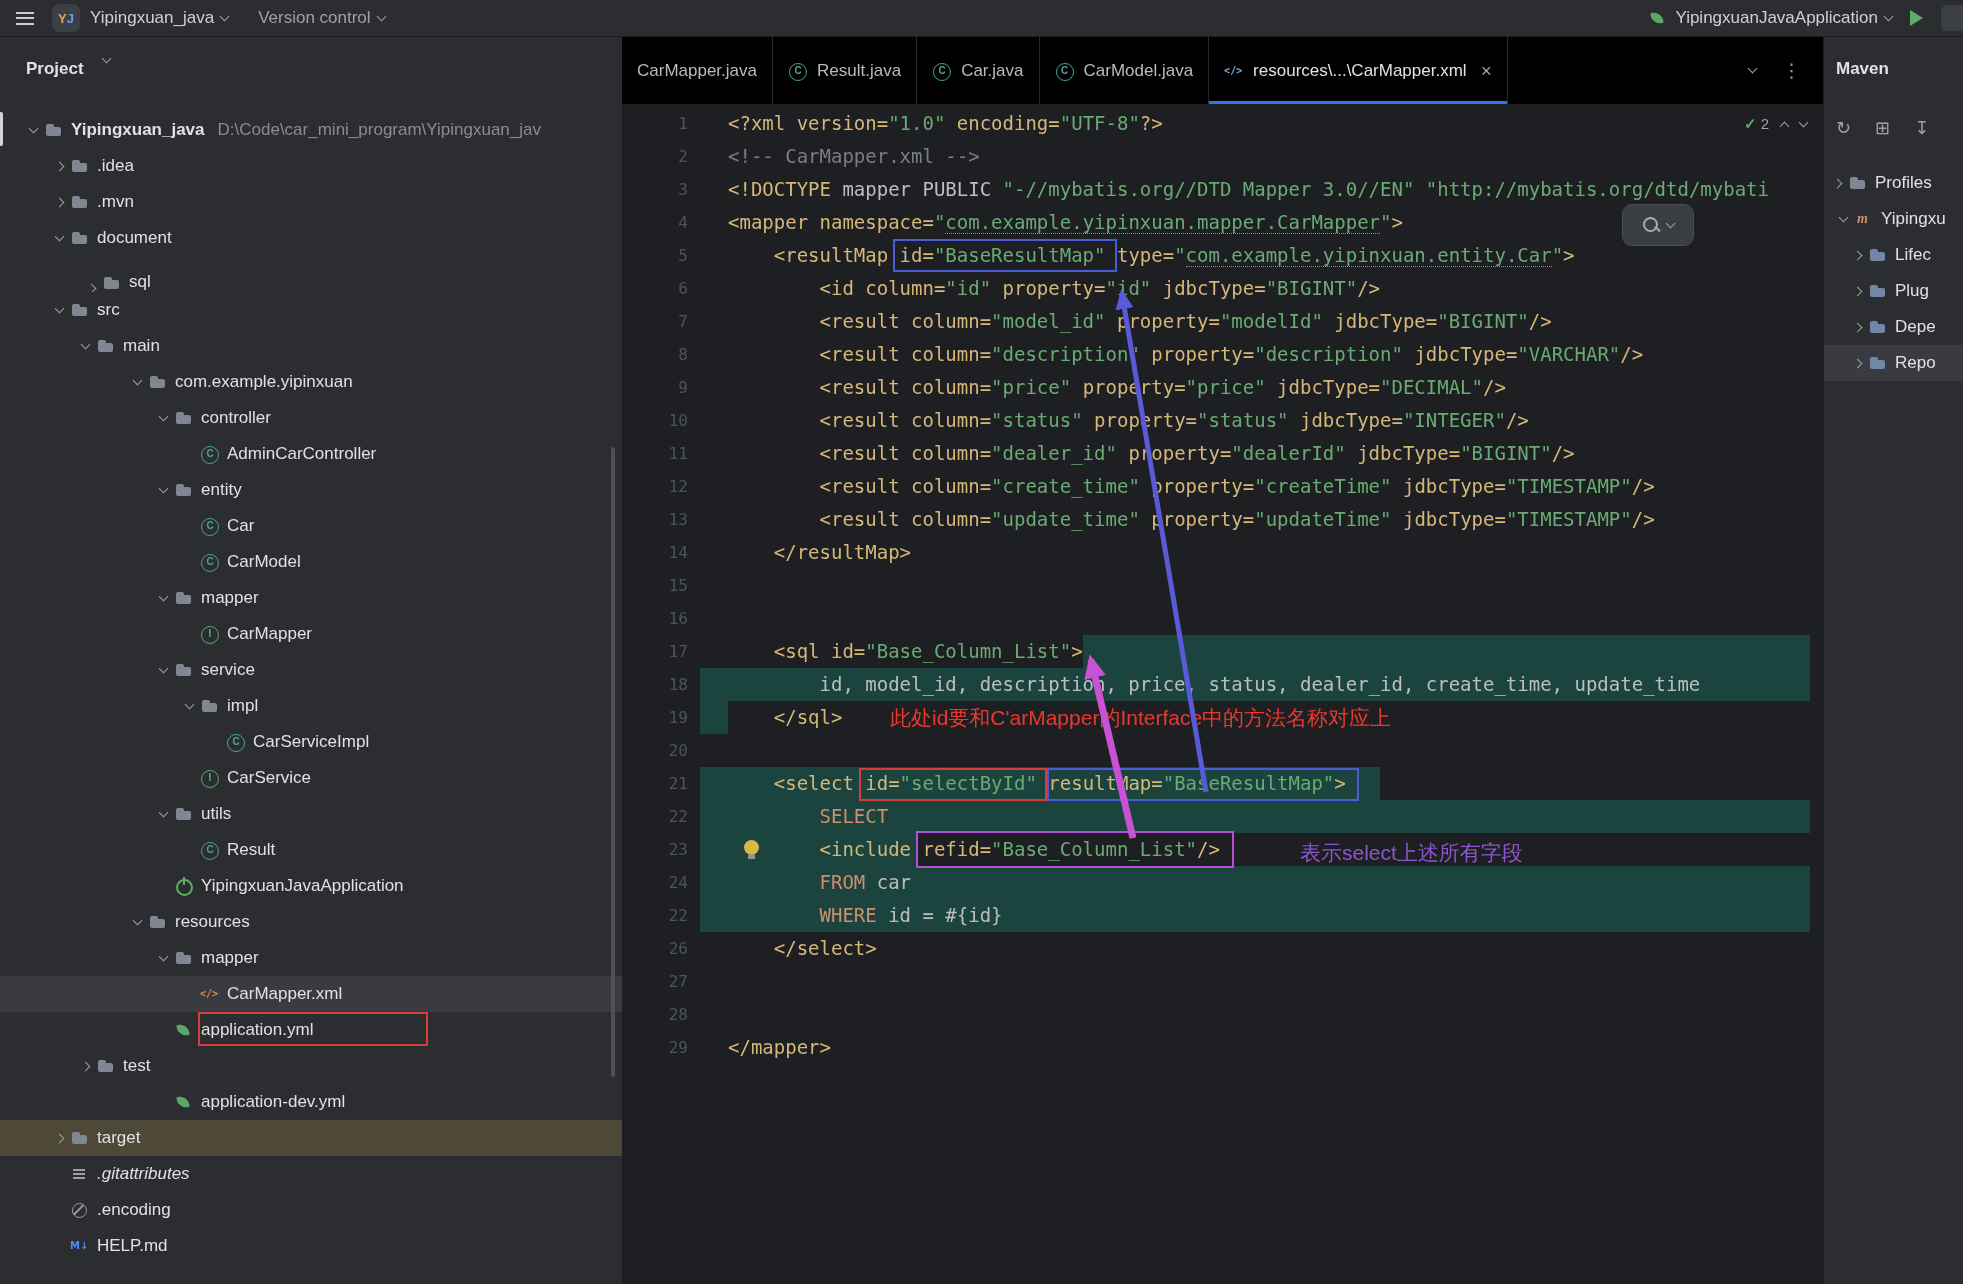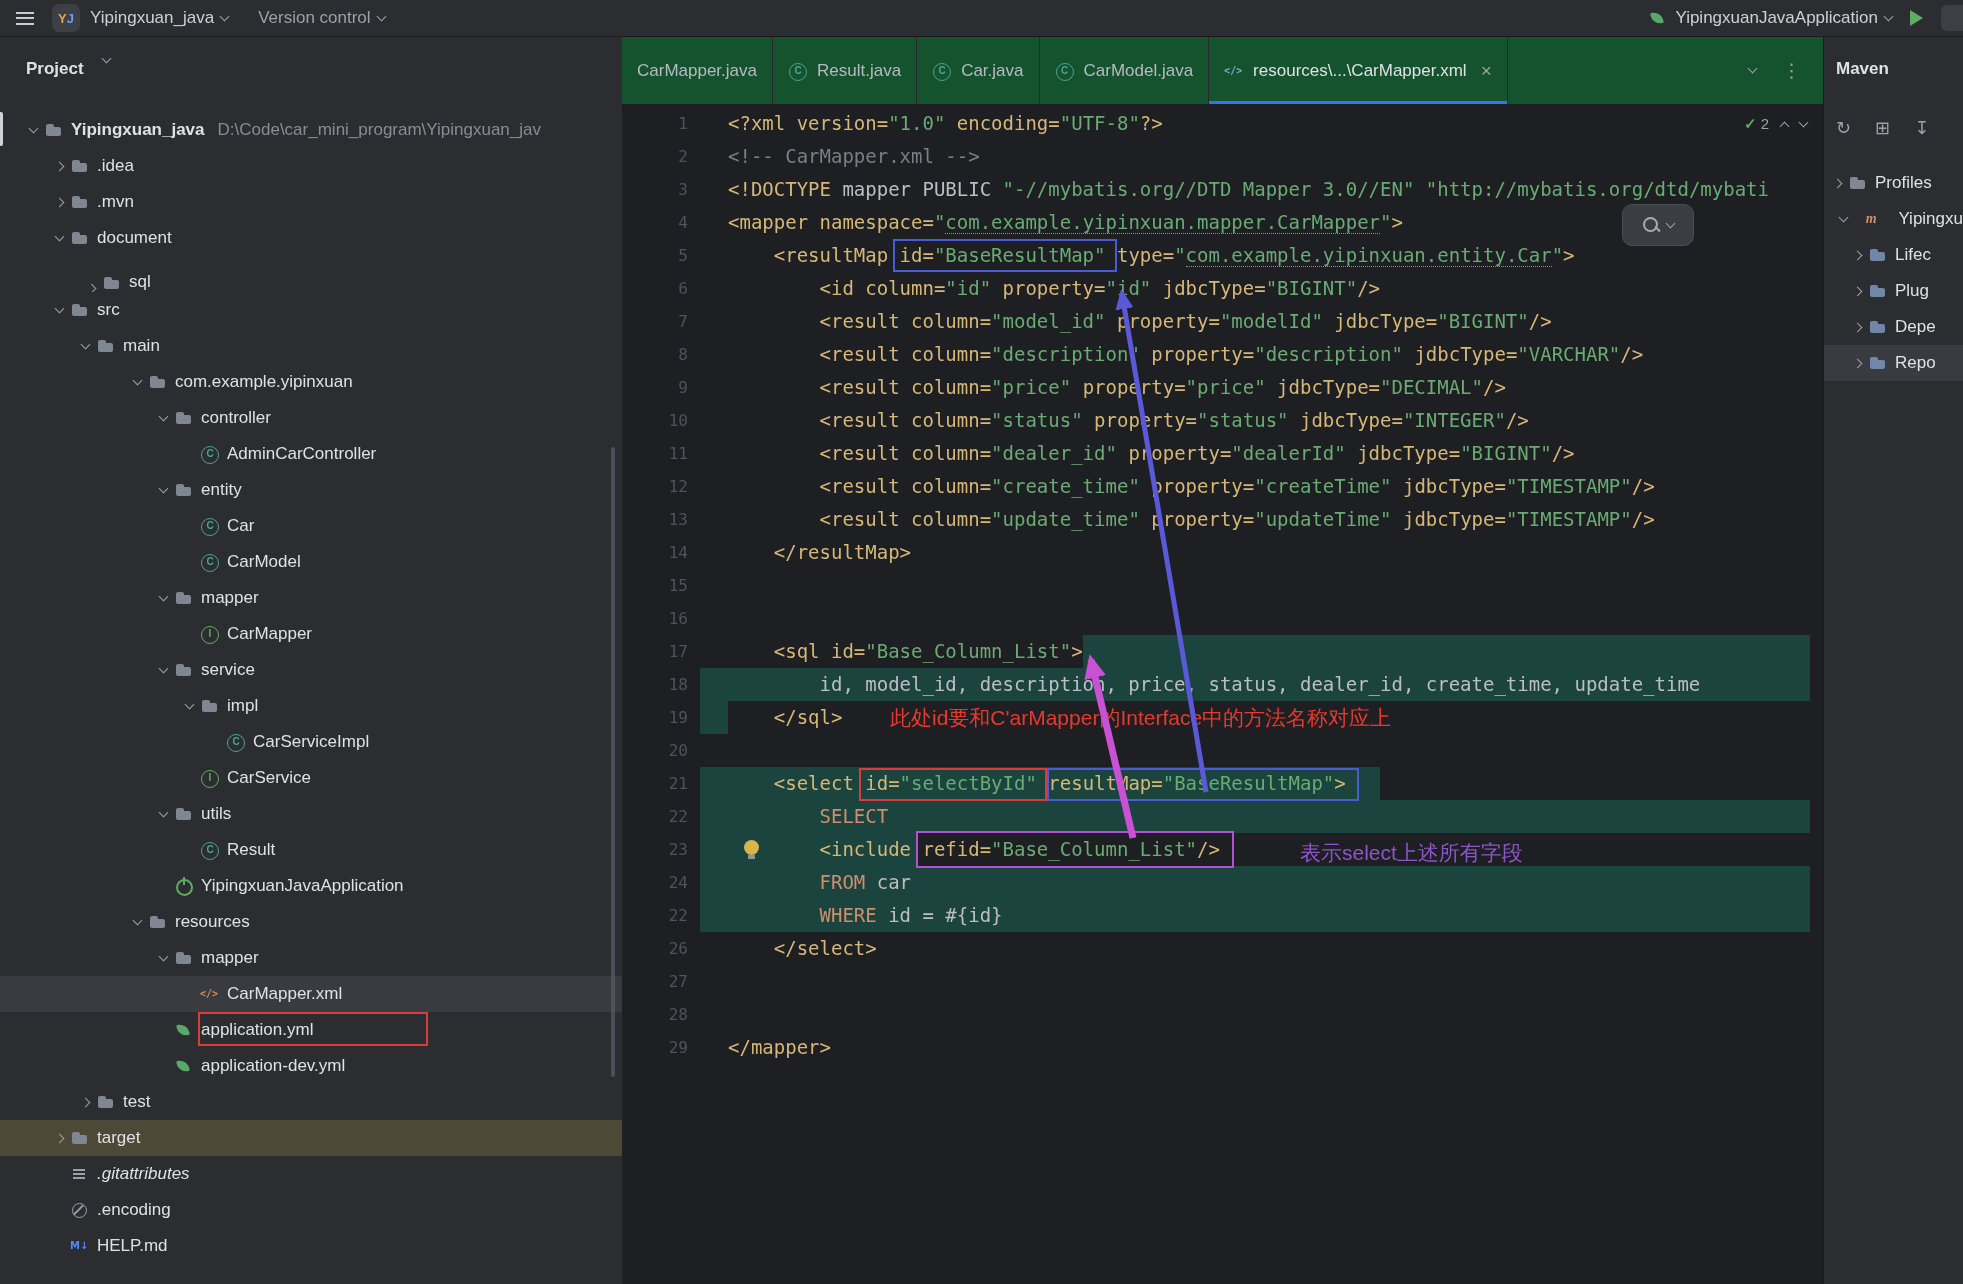--- a/index.html
+++ b/index.html
@@ -51,21 +51,21 @@
 .trow{height:36px;display:flex;align-items:center;gap:7px;white-space:nowrap;overflow:hidden}
 .trow.sel{background:#393b40}
 .trow.warn{background:#4e4937}
 .trow.bold .tlabel{font-weight:700}
 .tlabel{color:#dfe1e5}
 .thint{color:#898d93;margin-left:6px}
 #pp-scroll{position:absolute;right:7px;top:410px;width:4px;height:630px;background:#585b61;border-radius:2px;opacity:.75}
 
 
 #editor{position:absolute;left:622px;top:37px;width:1201px;bottom:0;background:#1e1f22;overflow:hidden}
-#tabbar{position:absolute;left:0;top:0;right:0;height:68px;background:#14532d;border-bottom:1px solid #1a1b1e;display:flex;align-items:stretch}
+#tabbar{position:absolute;left:0;top:0;right:0;height:68px;background:#000000;border-bottom:1px solid #1a1b1e;display:flex;align-items:stretch}
 .tab{display:flex;align-items:center;gap:9px;padding:0 15px;color:#b7bac1;position:relative;border-right:1px solid #26282b;font-size:17px;white-space:nowrap}
 .tab.active{color:#dfe1e5}
 .tab.active::after{content:"";position:absolute;left:0;right:0;bottom:0;height:3px;background:var(--accent-blue)}
 .tab .close{color:#9da0a8;font-size:19px;margin-left:5px}
 .tabbar-right{margin-left:auto;display:flex;align-items:center;gap:26px;padding-right:22px;color:#9da0a8}
 .kebab{font-size:19px;color:#9da0a8;letter-spacing:0}
 #code{position:absolute;left:0;top:68px;right:0;bottom:0;padding-top:2px;font-family:"DejaVu Sans Mono",monospace;font-size:19px;line-height:33px;overflow:hidden}
 .cl{position:relative;height:33px;white-space:pre}
 .ln{position:absolute;left:0;top:0;width:66px;text-align:right;color:#4e535c;font-size:16px}
 .gstrip{position:absolute;left:78px;top:0;bottom:0;width:28px;background:var(--injected-bg)}
@@ -259,29 +259,29 @@
         <div class="trow sel" style="padding-left: 186px;">
           <span class="chev hidden down"></span>
           <span class="ic ic-xml"></span>
           <span class="tlabel">CarMapper.xml</span>
         </div>
         <div class="trow" style="padding-left: 160px;">
           <span class="chev hidden down"></span>
           <span class="ic ic-spring"></span>
           <span class="tlabel">application.yml</span>
         </div>
+        <div class="trow" style="padding-left: 82px;">
+          <span class="chev right"></span>
+          <span class="ic ic-folder"></span>
+          <span class="tlabel">test</span>
+        </div>
         <div class="trow" style="padding-left: 160px;">
           <span class="chev hidden down"></span>
           <span class="ic ic-spring"></span>
           <span class="tlabel">application-dev.yml</span>
-        </div>
-        <div class="trow" style="padding-left: 82px;">
-          <span class="chev right"></span>
-          <span class="ic ic-folder"></span>
-          <span class="tlabel">test</span>
         </div>
         <div class="trow warn" style="padding-left: 56px;">
           <span class="chev right"></span>
           <span class="ic ic-folder"></span>
           <span class="tlabel">target</span>
         </div>
         <div class="trow" style="padding-left: 56px; font-style: italic;">
           <span class="chev hidden down"></span>
           <span class="ic ic-gitattr"></span>
           <span class="tlabel">.gitattributes</span>
@@ -379,21 +379,21 @@
       <span>↻</span>
       <span>⊞</span>
       <span>↧</span>
     </div>
     <div id="mv-tree">
         <div class="mrow" style="padding-left: 10px;">
           <span class="chev right"></span>
           <span class="ic ic-folder"></span>
           <span>Profiles</span>
         </div>
-        <div class="mrow" style="padding-left: 16px; justify-content: space-between;">
+        <div class="mrow" style="padding-left: 16px;">
           <span class="chev down"></span>
           <span class="ic ic-maven"></span>
           <span>Yipingxu</span>
         </div>
         <div class="mrow" style="padding-left: 30px;">
           <span class="chev right"></span>
           <span class="ic ic-mvnfolder"></span>
           <span>Lifec</span>
         </div>
         <div class="mrow" style="padding-left: 30px;">

